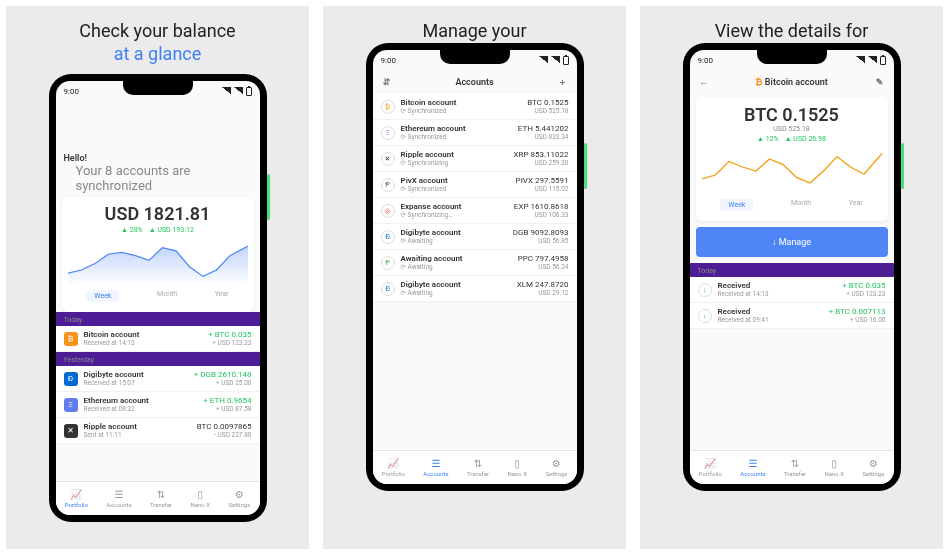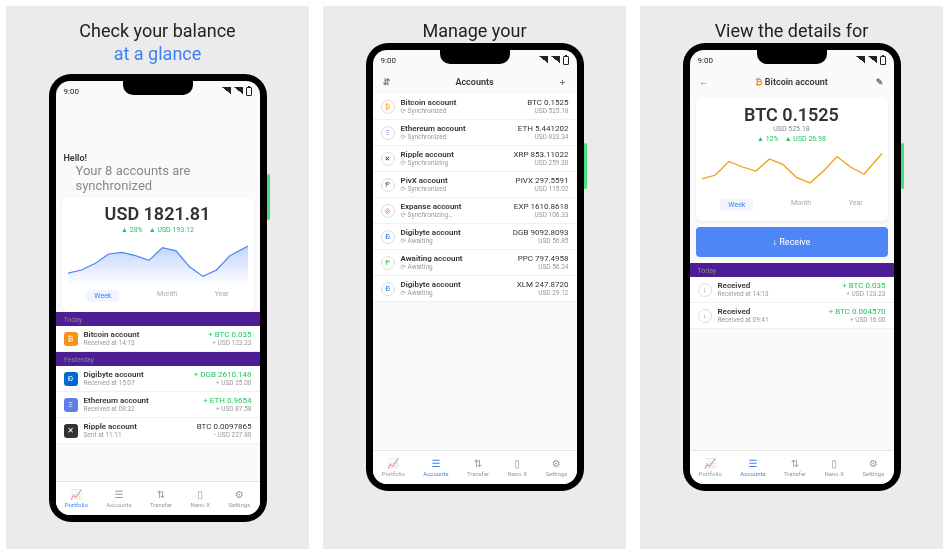--- a/index.html
+++ b/index.html
@@ -393,21 +393,21 @@
         <svg class="chart" viewBox="0 0 200 60" preserveAspectRatio="none">
           <path d="M0,40 L15,35 30,18 45,25 60,30 75,15 90,22 105,38 120,45 135,30 150,12 165,25 180,34 200,8" fill="none" stroke="#f59e0b" stroke-width="1.5"></path>
         </svg>
         <div class="tabs-range">
           <span class="active">Week</span>
           <span>Month</span>
           <span>Year</span>
         </div>
       </div>
 
-      <div class="receive-btn">↓  Receive</div>
+      <div class="receive-btn">↓  Manage</div>
 
       <div class="scroll-body">
         <div class="group-head">Today</div>
         <div class="row">
           <div class="acct-coin" style="color:#22c55e">↓</div>
           <div class="mid">
               <div class="t">Received</div>
               <div class="b">Received at 14:13</div>
             </div>
           <div class="right">
@@ -415,21 +415,21 @@
               <div class="b">+ USD 123.23</div>
             </div>
         </div>
         <div class="row">
           <div class="acct-coin" style="color:#22c55e">↓</div>
           <div class="mid">
               <div class="t">Received</div>
               <div class="b">Received at 09:41</div>
             </div>
           <div class="right">
-              <div class="t pos">+ BTC 0.004570</div>
+              <div class="t pos">+ BTC 0.007113</div>
               <div class="b">+ USD 16.00</div>
             </div>
         </div>
       </div>
 
       <div class="bottom-nav">
         <div class="nav-item">
             <span class="nav-ico">📈</span>
             <span>Portfolio</span>
           </div>

